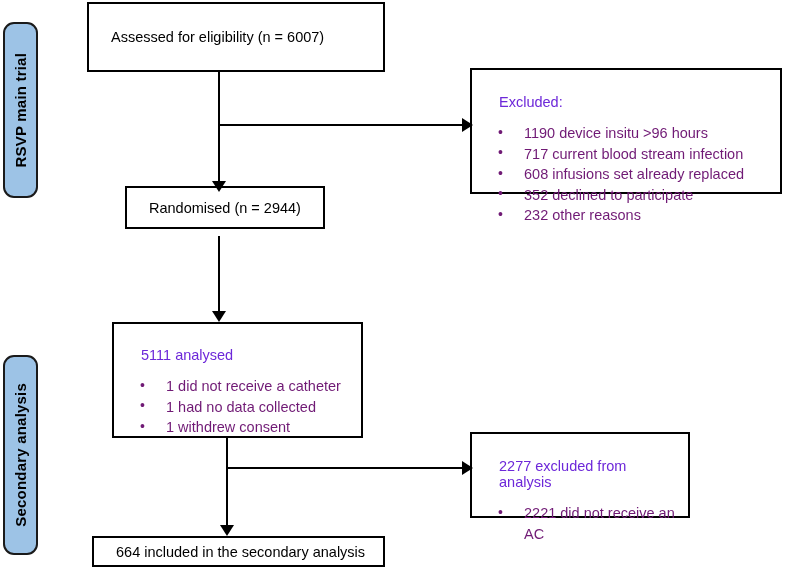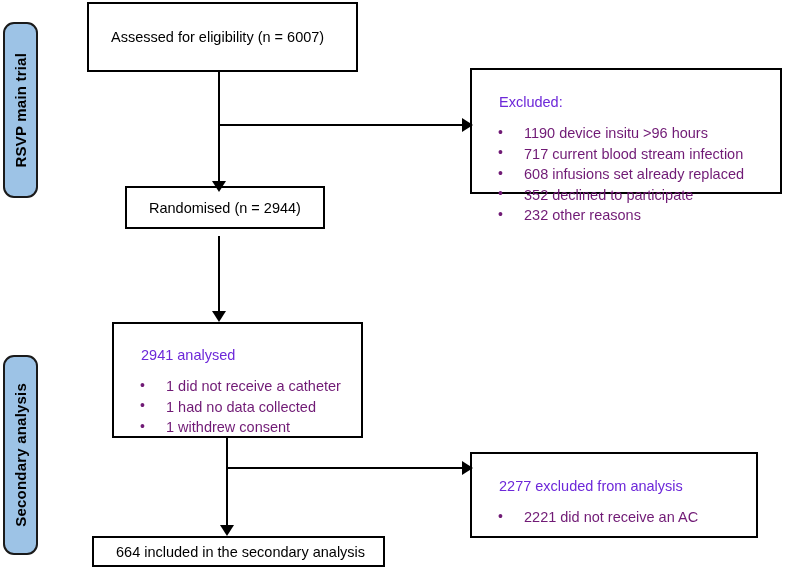--- a/index.html
+++ b/index.html
@@ -83,26 +83,26 @@
   }
   ul.box-list li::before {
     content: "\2022";
     position: absolute;
     left: 12px;
     top: -0.5px;
     font-size: 14px;
     line-height: 1.42;
   }
 
-  #box-assessed  { left: 87px;  top: 2px;   width: 271px; height: 70px; }
+  #box-assessed  { left: 87px;  top: 2px;   width: 298px; height: 70px; }
   #box-random    { left: 125px; top: 186px; width: 200px; height: 43px; }
   #box-analysed  { left: 112px; top: 322px; width: 251px; height: 116px; }
   #box-included  { left: 92px;  top: 536px; width: 293px; height: 31px; }
   #box-excluded1 { left: 470px; top: 68px;  width: 312px; height: 126px; }
-  #box-excluded2 { left: 470px; top: 452px; width: 288px; height: 86px; }
+  #box-excluded2 { left: 470px; top: 432px; width: 220px; height: 86px; }
 
   #box-analysed .box-inner,
   #box-excluded1 .box-inner,
   #box-excluded2 .box-inner {
     padding: 10px 8px 6px 14px;
   }
   #box-excluded1 .box-inner { padding-top: 11px; }
   #box-excluded2 .box-inner { padding-top: 11px; }
 
   
@@ -184,21 +184,21 @@
   </div>
 
   <div id="box-random" class="flow-box">
     <div class="box-inner box-center">
       <span class="single-line">Randomised (n = 2944)</span>
     </div>
   </div>
 
   <div id="box-analysed" class="flow-box">
     <div class="box-inner">
-      <div class="box-list-title">2941 analysed</div>
+      <div class="box-list-title">5111 analysed</div>
       <ul class="box-list">
         <li>1 did not receive a catheter</li>
         <li>1 had no data collected</li>
         <li>1 withdrew consent</li>
       </ul>
     </div>
   </div>
 
   <div id="box-excluded2" class="flow-box">
     <div class="box-inner">

